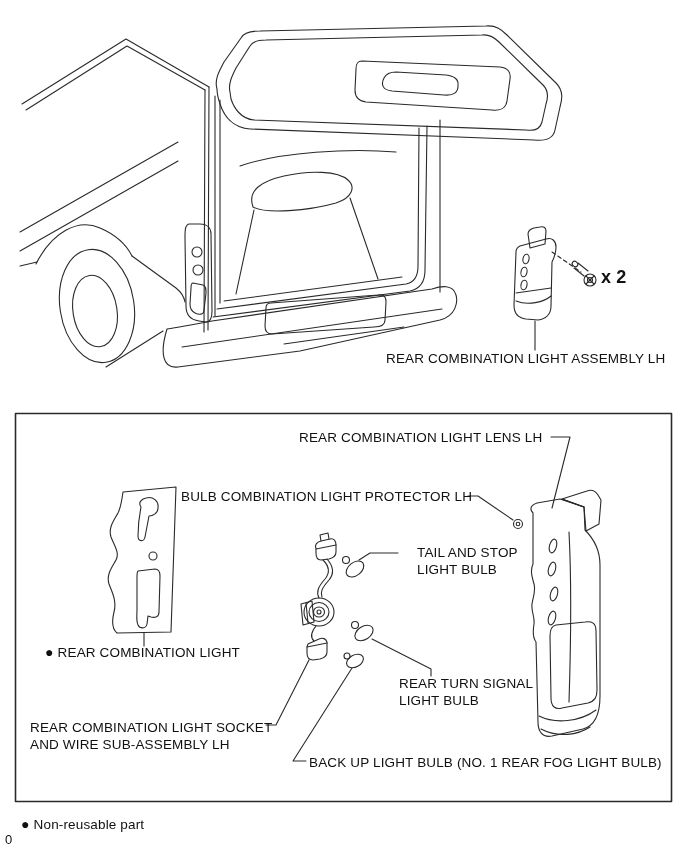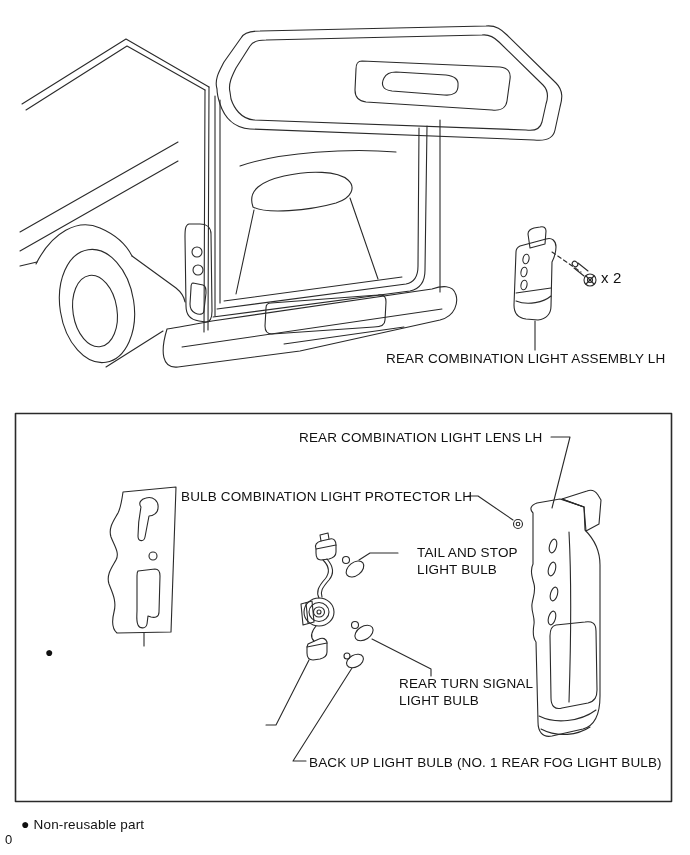--- a/index.html
+++ b/index.html
@@ -12,21 +12,21 @@
   }
   #artwork{position:absolute;left:0;top:0;}
   .label{
     position:absolute;
     font-size:13.5px;
     line-height:17px;
     color:#111;
     letter-spacing:0.15px;
     white-space:nowrap;
   }
-  .qty{font-size:15px;}
+  .qty{font-size:18px;font-weight:bold;}
   .with-dot{display:flex;align-items:flex-start;}
   .dot{
     font-size:14px;
     line-height:17px;
     margin-right:4px;
   }
   .footer-mark{
     position:absolute;
     left:5px;top:832px;
     font-size:13px;color:#111;
@@ -197,28 +197,33 @@
   <div class="label" style="left:181px;top:488px">BULB COMBINATION LIGHT PROTECTOR LH</div>
 
   <div class="label" style="left:417px;top:544px">
     <div>TAIL AND STOP</div>
     <div>LIGHT BULB</div>
   </div>
 
   <div class="label with-dot" style="left:45px;top:644px">
     <span class="dot">●</span>
     <div>
+      <div>REAR COMBINATION LIGHT</div>
     </div>
   </div>
 
   <div class="label" style="left:399px;top:675px">
     <div>REAR TURN SIGNAL</div>
     <div>LIGHT BULB</div>
   </div>
 
+  <div class="label" style="left:30px;top:719px">
+    <div>REAR COMBINATION LIGHT SOCKET</div>
+    <div>AND WIRE SUB-ASSEMBLY LH</div>
+  </div>
 
   <div class="label" style="left:309px;top:754px">BACK UP LIGHT BULB (NO. 1 REAR FOG LIGHT BULB)</div>
 
   <div class="label legend with-dot">
     <span class="dot">●</span>
     <span>Non-reusable part</span>
   </div>
 
   <div class="footer-mark">0</div>
 

